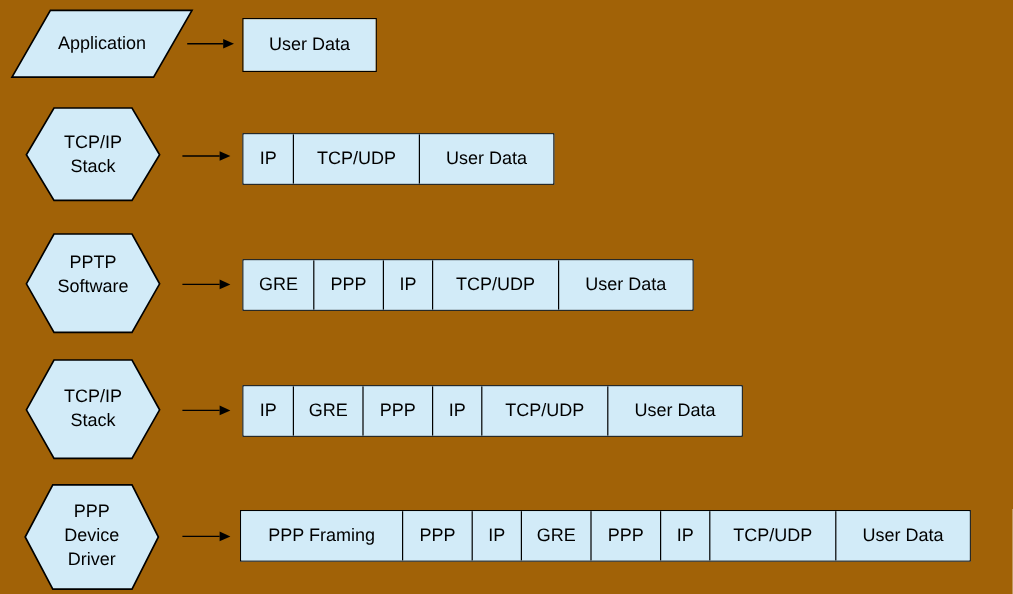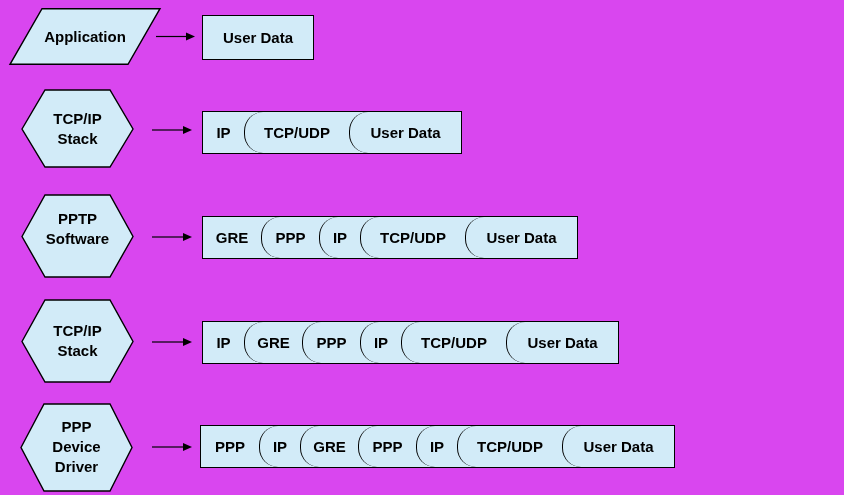--- a/index.html
+++ b/index.html
@@ -1,24 +1,23 @@
 <!DOCTYPE html>
 <html><head>
 <meta charset="utf-8">
 <style>
   html, body { margin: 0; padding: 0; background: #ffffff; }
   .canvas {
     position: relative;
     width: 844px;
     height: 495px;
-    background: #d946ef;
+    background: #a16207;
     font-family: "Liberation Sans", sans-serif;
     color: #000000;
     overflow: hidden;
-    font-weight: bold;
   }
   .shapes-layer { position: absolute; left: 0; top: 0; }
   .shape { fill: #d2ebf8; stroke: #000000; stroke-width: 1.4; }
   .arrow-line { stroke: #000000; stroke-width: 1.2; fill: none; }
   .arrow-head { fill: #000000; stroke: none; }
   .shape-label {
     position: absolute;
     display: flex;
     align-items: center;
     justify-content: center;
@@ -37,21 +36,20 @@
   }
   .pkt-cell {
     display: flex;
     align-items: center;
     justify-content: center;
     background: #d2ebf8;
     border-left: 1.5px solid #000000;
     box-sizing: border-box;
     font-size: 15px;
     white-space: nowrap;
-    border-radius: 19px;
   }
   .pkt-cell:first-child { border-left: none; }
 </style>
 </head>
 <body>
 
 <div class="canvas">
 
   <svg class="shapes-layer" width="844" height="495" viewBox="0 0 844 495">
 
@@ -108,20 +106,21 @@
   <div class="pkt-row" style="left:202px; top:321px; height:43px;">
     <div class="pkt-cell" style="width:41px;">IP</div>
     <div class="pkt-cell" style="width:58px;">GRE</div>
     <div class="pkt-cell" style="width:58px;">PPP</div>
     <div class="pkt-cell" style="width:41px;">IP</div>
     <div class="pkt-cell" style="width:105px;">TCP/UDP</div>
     <div class="pkt-cell" style="width:112px;">User Data</div>
   </div>
 
   <div class="pkt-row" style="left:200px; top:425px; height:43px;">
+    <div class="pkt-cell" style="width:134px;">PPP Framing</div>
     <div class="pkt-cell" style="width:58px;">PPP</div>
     <div class="pkt-cell" style="width:41px;">IP</div>
     <div class="pkt-cell" style="width:58px;">GRE</div>
     <div class="pkt-cell" style="width:58px;">PPP</div>
     <div class="pkt-cell" style="width:41px;">IP</div>
     <div class="pkt-cell" style="width:105px;">TCP/UDP</div>
     <div class="pkt-cell" style="width:112px;">User Data</div>
   </div>
 
 </div>

